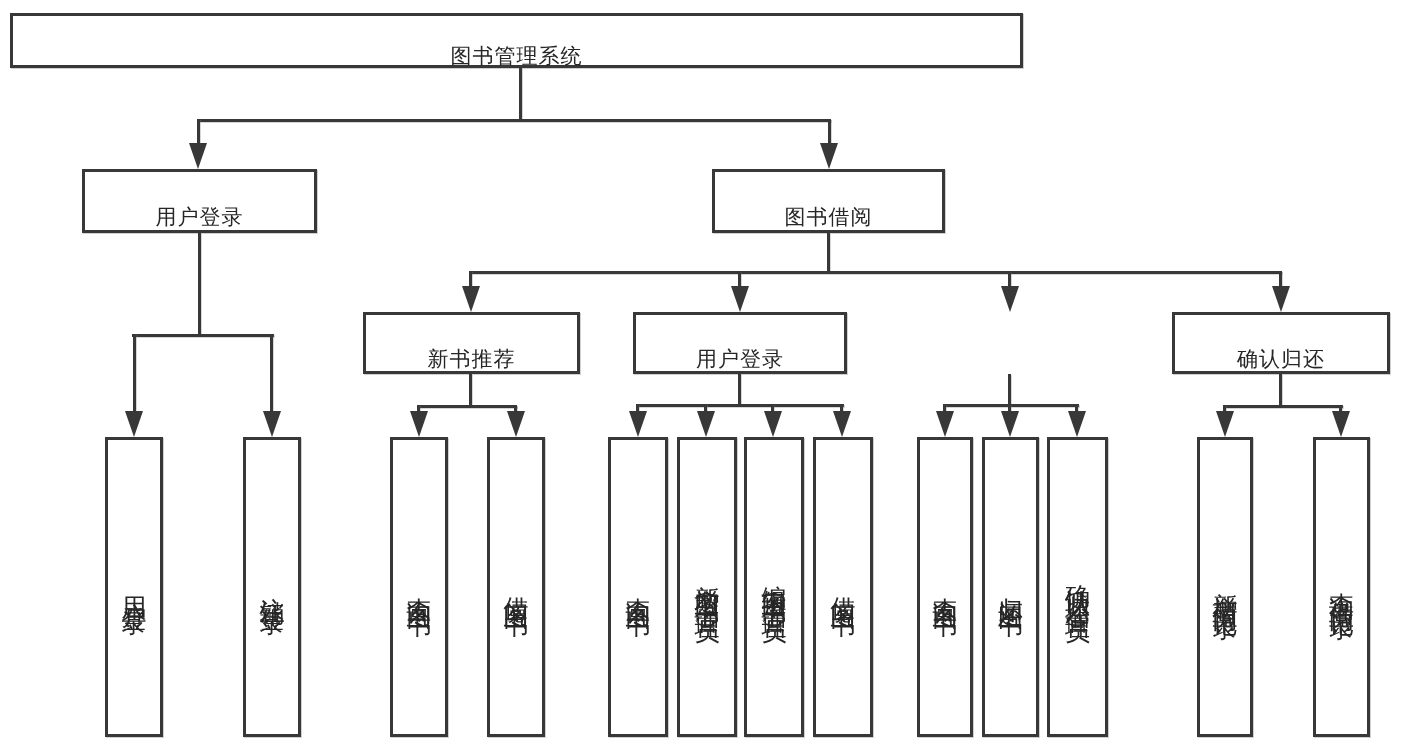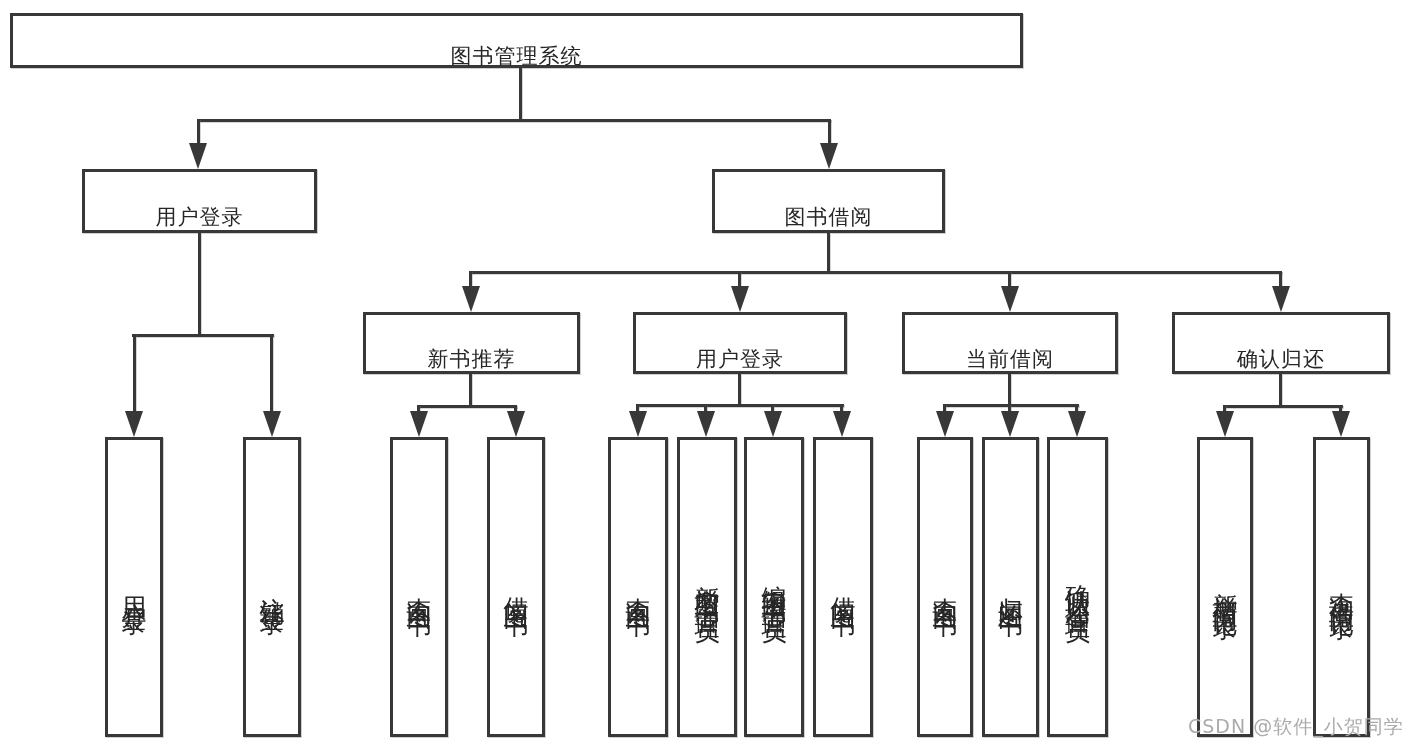--- a/index.html
+++ b/index.html
@@ -70,23 +70,20 @@
   <div class="line" style="left:1008px;top:271px;width:3px;height:17px;"></div>
   <div class="arrow" style="left:1001px;top:286px;"></div>
   <div class="line" style="left:1279px;top:271px;width:3px;height:17px;"></div>
   <div class="arrow" style="left:1272px;top:286px;"></div>
 
   <div class="box hbox" style="left:363px;top:312px;width:217px;height:62px;text-align:right;">
     <span>新书推荐</span>
   </div>
   <div class="box hbox" style="left:633px;top:312px;width:214px;height:62px;">
     <span>用户登录</span>
-  </div>
-  <div class="box hbox" style="left:902px;top:312px;width:216px;height:62px;">
-    <span>当前借阅</span>
   </div>
   <div class="box hbox" style="left:1172px;top:312px;width:218px;height:62px;">
     <span>确认归还</span>
   </div>
 
   <div class="line" style="left:469px;top:374px;width:3px;height:33px;"></div>
   <div class="line" style="left:417px;top:405px;width:100px;height:3px;"></div>
   <div class="line" style="left:417px;top:405px;width:3px;height:8px;"></div>
   <div class="arrow" style="left:410px;top:411px;"></div>
   <div class="line" style="left:514px;top:405px;width:3px;height:8px;"></div>
@@ -156,15 +153,14 @@
     <span>确认归还（管理员）</span>
   </div>
 
   <div class="box vbox" style="left:1197px;top:437px;width:56px;height:300px;">
     <span>新增借阅记录</span>
   </div>
   <div class="box vbox" style="left:1313px;top:437px;width:57px;height:300px;">
     <span>查询借阅记录</span>
   </div>
 
-  <div class="watermark">CSDN @软件_小贺同学</div>
 
 </div>
 
 </body></html>

